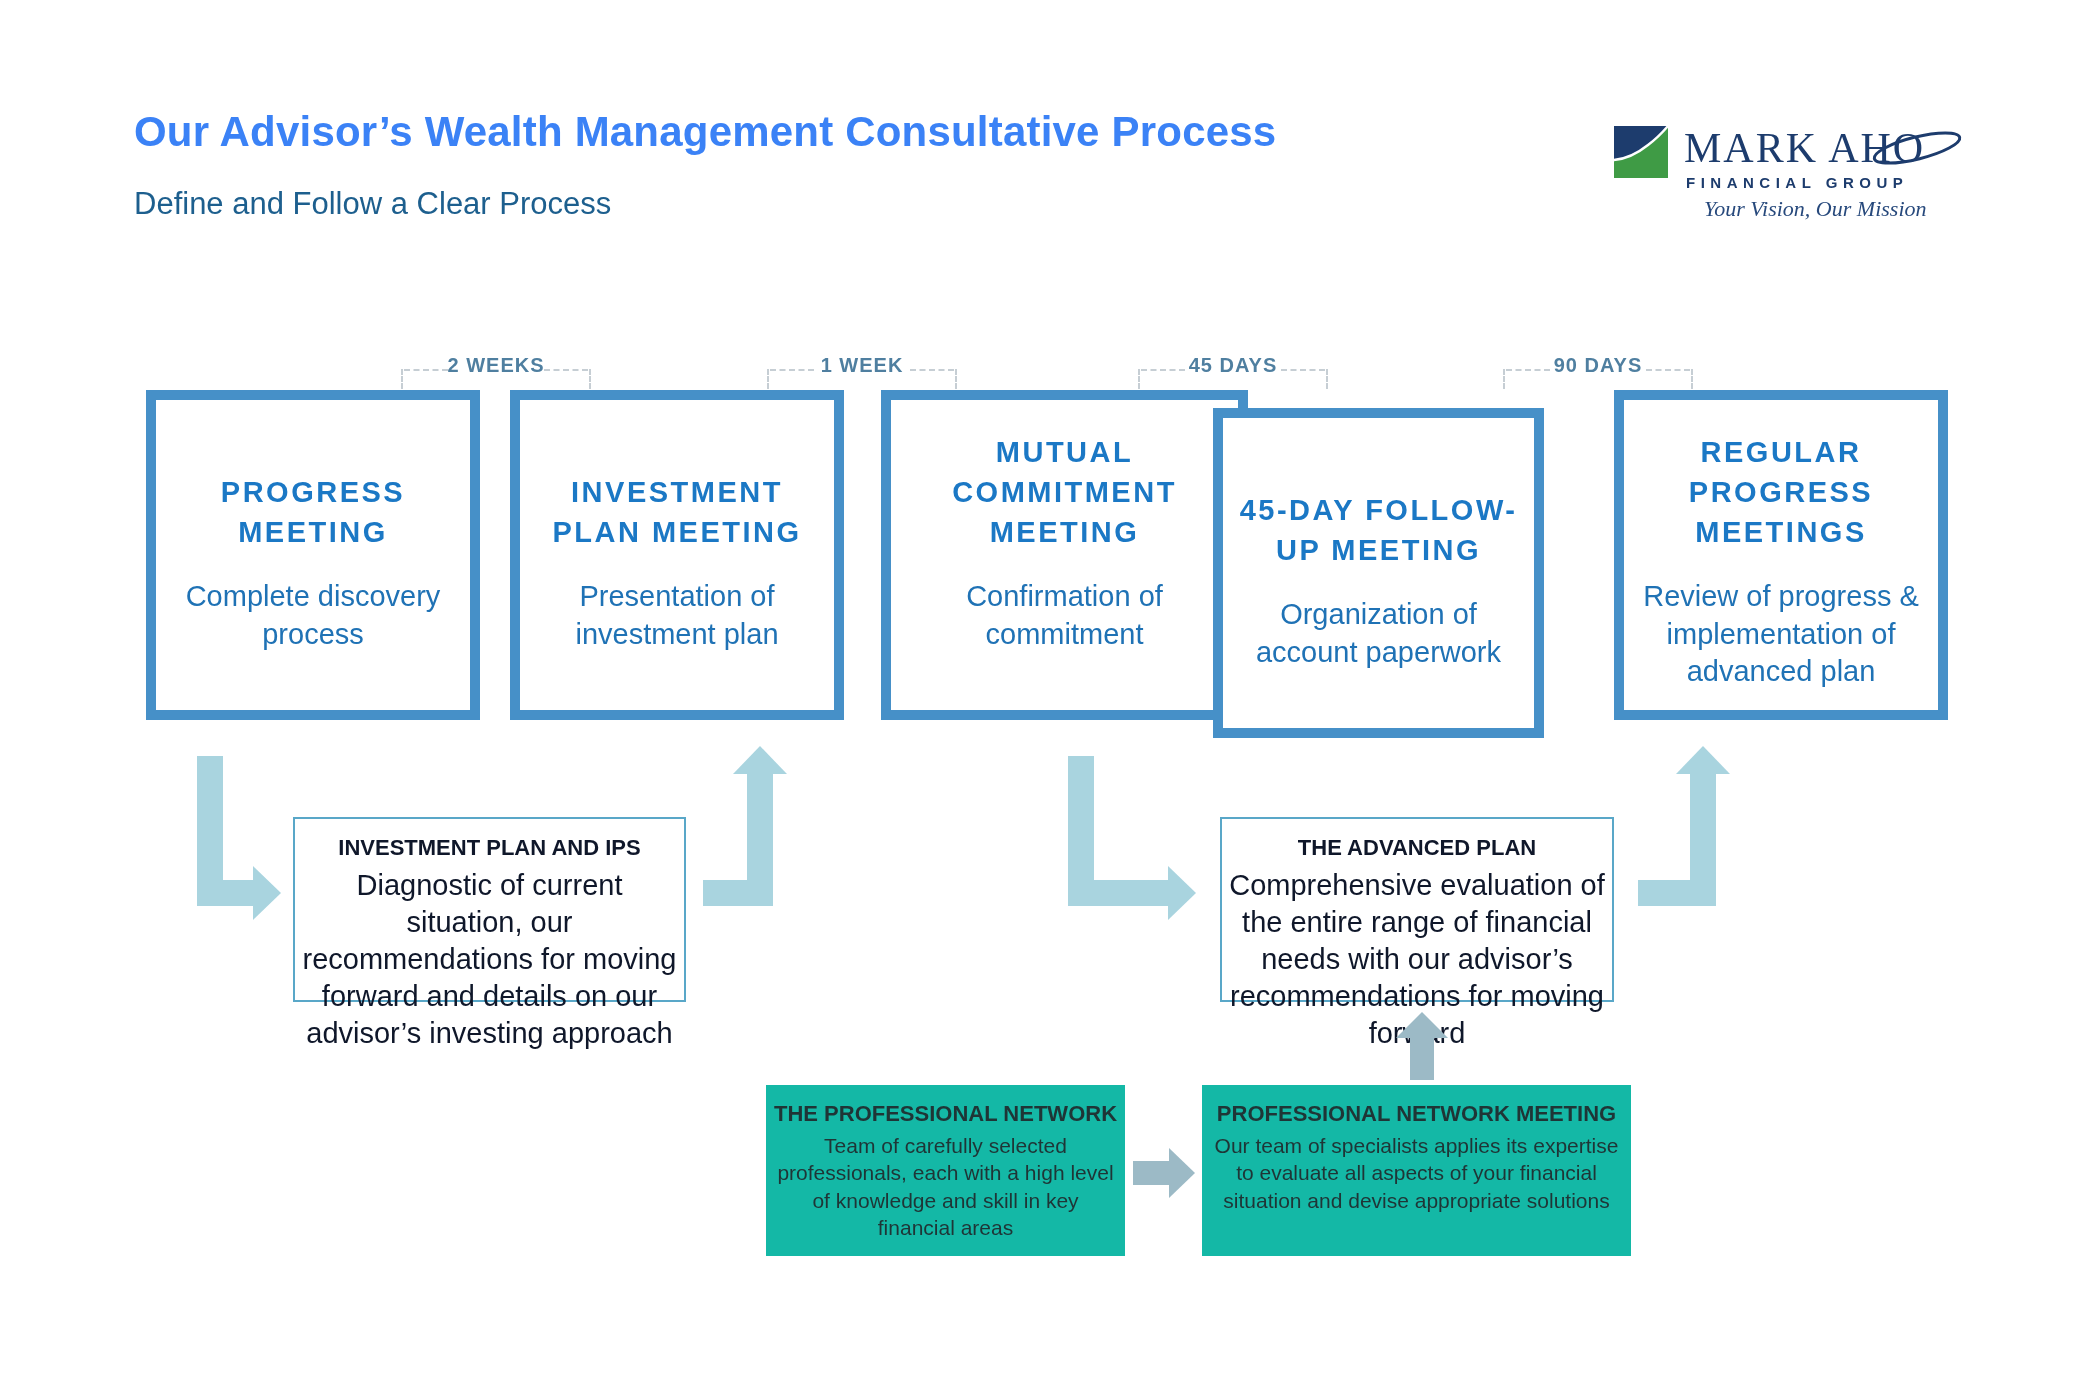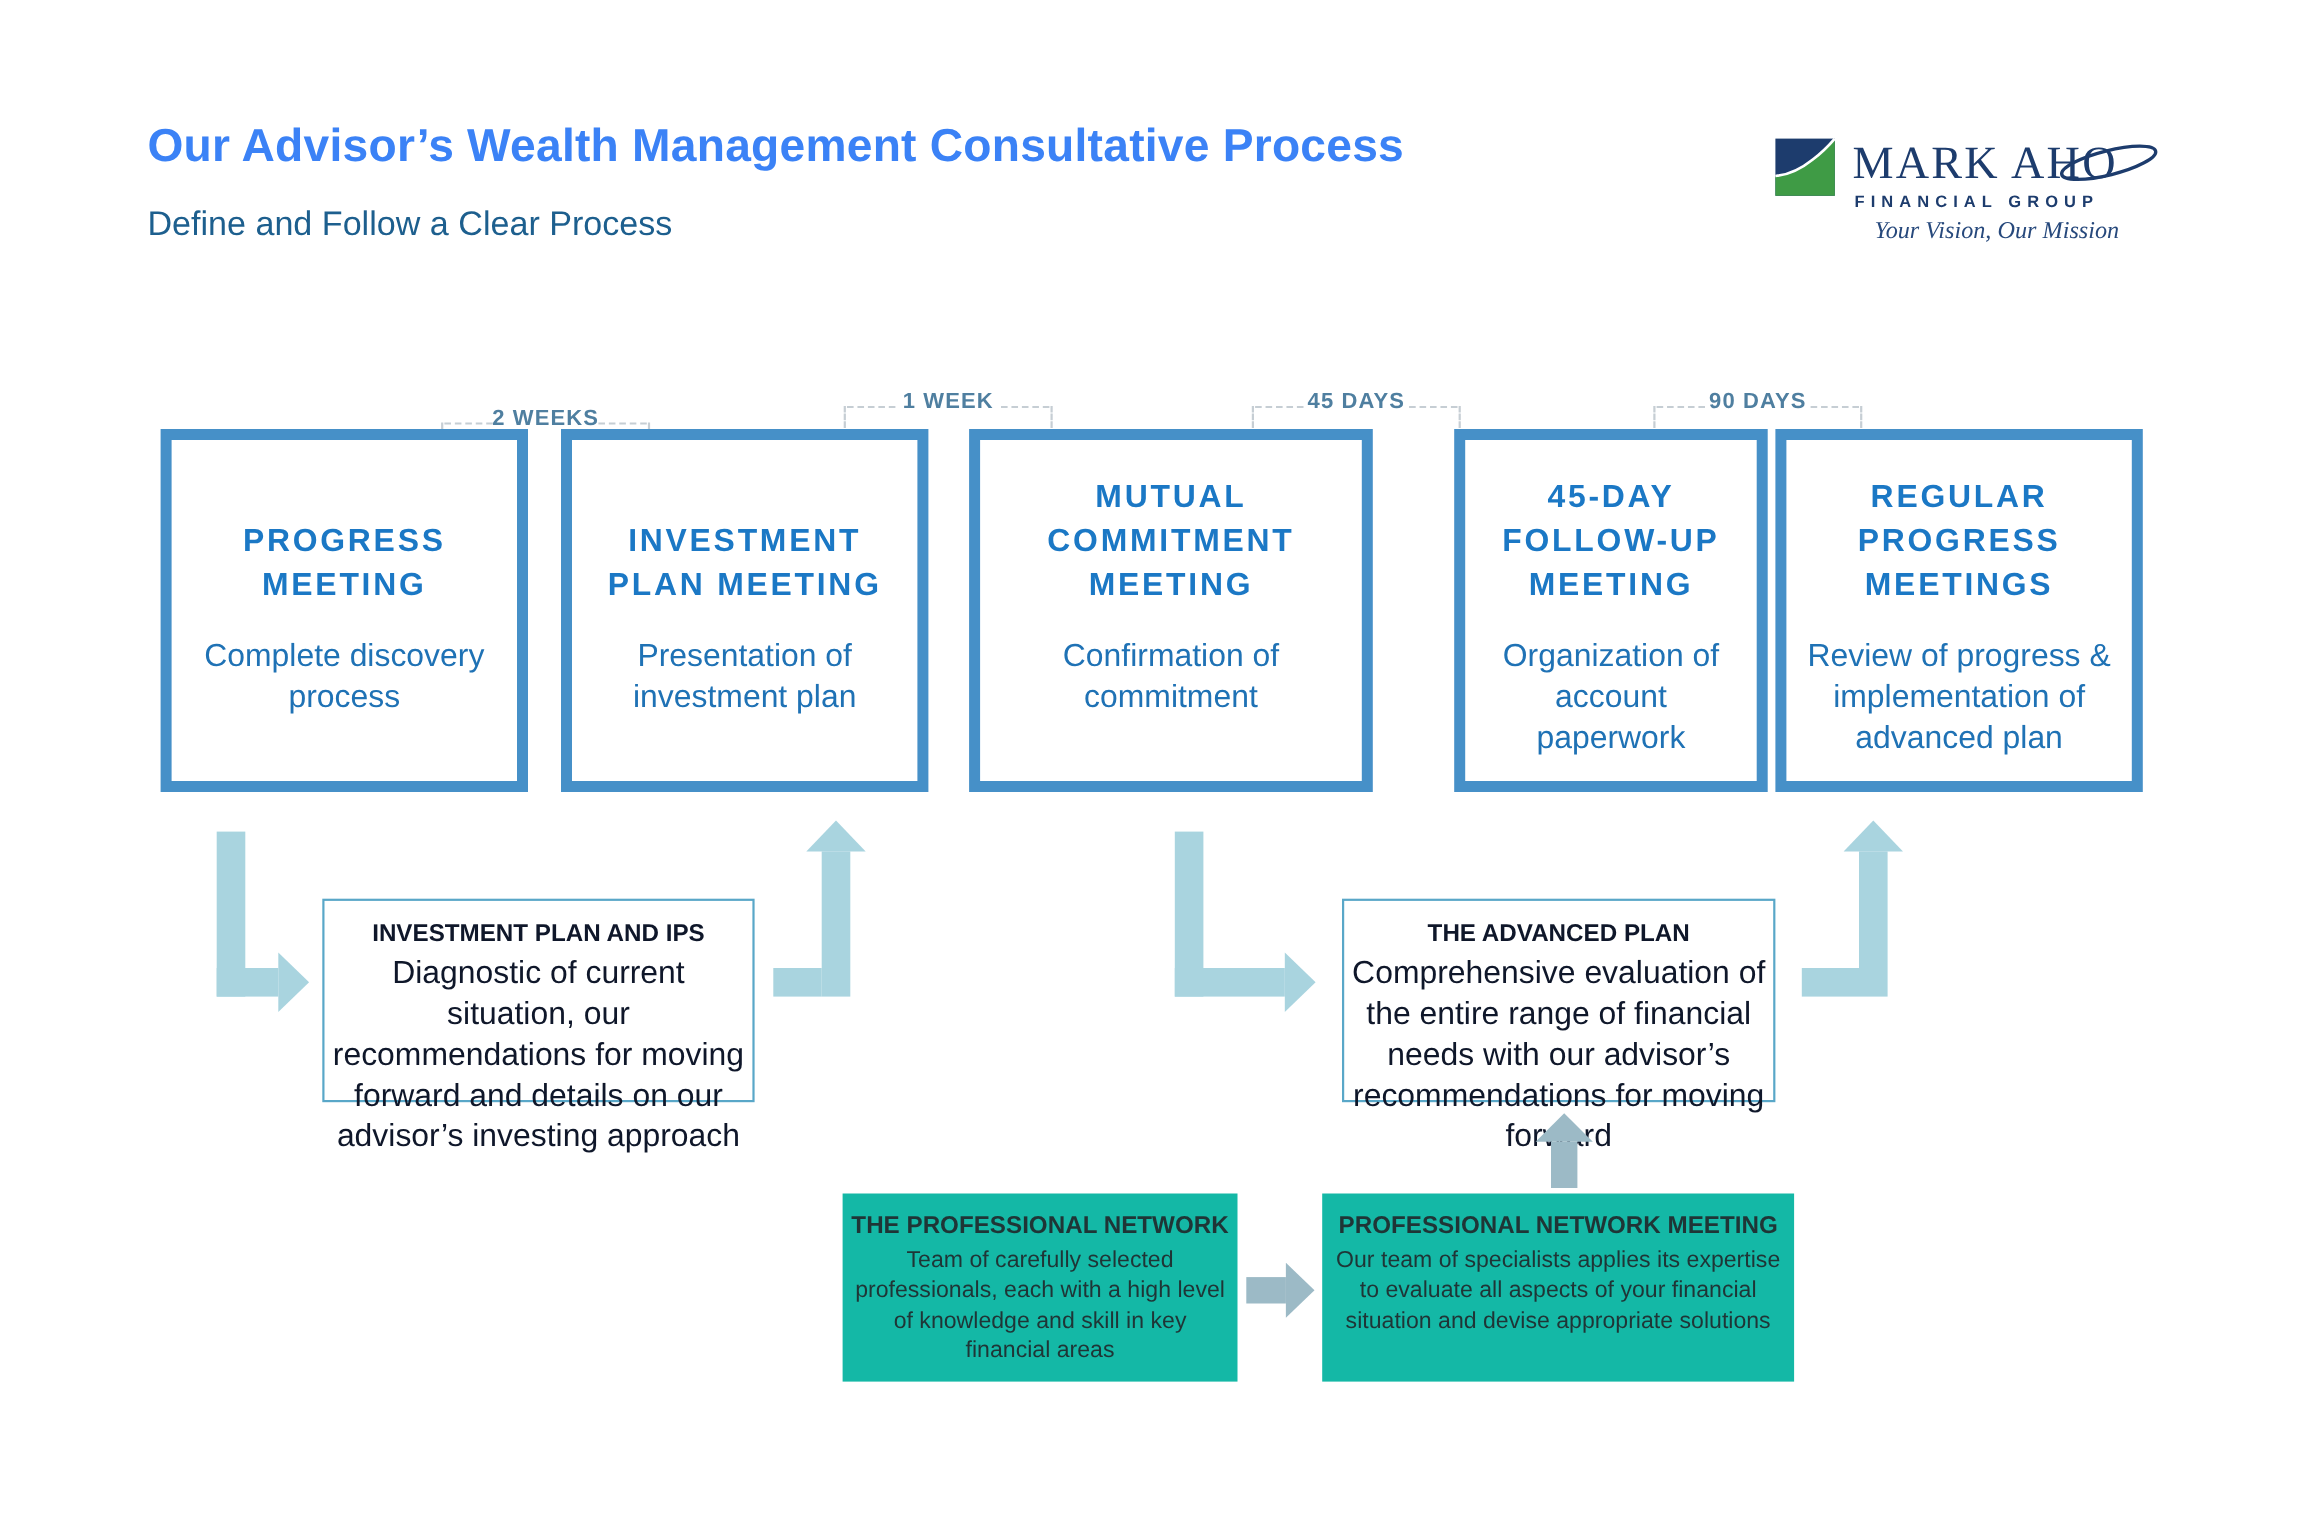--- a/index.html
+++ b/index.html
@@ -20,38 +20,38 @@
   
   .bracket{position:absolute;top:354px;width:190px;height:36px;}
   .bracket .lbl{
     position:absolute;left:0;right:0;top:0;text-align:center;
     font-size:20px;font-weight:700;color:#4f7fa0;letter-spacing:1px;
   }
   .bracket .dash-l{position:absolute;left:3px;top:15px;width:44px;border-top:2px dashed #c6ced4;}
   .bracket .dash-r{position:absolute;right:3px;top:15px;width:44px;border-top:2px dashed #c6ced4;}
   .bracket .tick-l{position:absolute;left:0;top:15px;height:20px;border-left:2px dashed #c6ced4;}
   .bracket .tick-r{position:absolute;right:0;top:15px;height:20px;border-left:2px dashed #c6ced4;}
-  .bk1{left:401px;margin-top:15px;} .bk2{left:767px;} .bk3{left:1138px;} .bk4{left:1503px;}
+  .bk1{left:401px;} .bk2{left:767px;} .bk3{left:1138px;} .bk4{left:1503px;}
   
   .stage{
     position:absolute;top:390px;height:330px;box-sizing:border-box;
     border:10px solid #4690c8;background:#ffffff;
     display:flex;flex-direction:column;align-items:center;padding:0 12px;
   }
   .stage-title{
     height:152px;display:flex;align-items:flex-end;justify-content:center;
     text-align:center;font-size:29px;font-weight:700;line-height:1.38;
     color:#1b78c5;letter-spacing:2.5px;
   }
   .stage-desc{
     margin-top:26px;text-align:center;font-size:29px;font-weight:400;
     line-height:1.3;color:#1f72b5;
   }
   .st1{left:146px;width:334px;} .st2{left:510px;width:334px;}
-  .st3{left:881px;width:367px;} .st4{left:1322px;width:285px;}
+  .st3{left:881px;width:367px;} .st4{left:1213px;width:331px;margin-top:18px;}
   .st5{left:1614px;width:334px;}
   
   .callout{
     position:absolute;top:817px;height:185px;box-sizing:border-box;
     border:2px solid #59a7c8;background:#fff;text-align:center;
     padding:16px 6px 0 6px;color:#0f172a;
   }
   .callout .c-title{font-size:22px;font-weight:700;margin-bottom:6px;}
   .callout .c-desc{font-size:29px;line-height:1.28;}
   .co1{left:293px;width:393px;} .co2{left:1220px;width:394px;}

